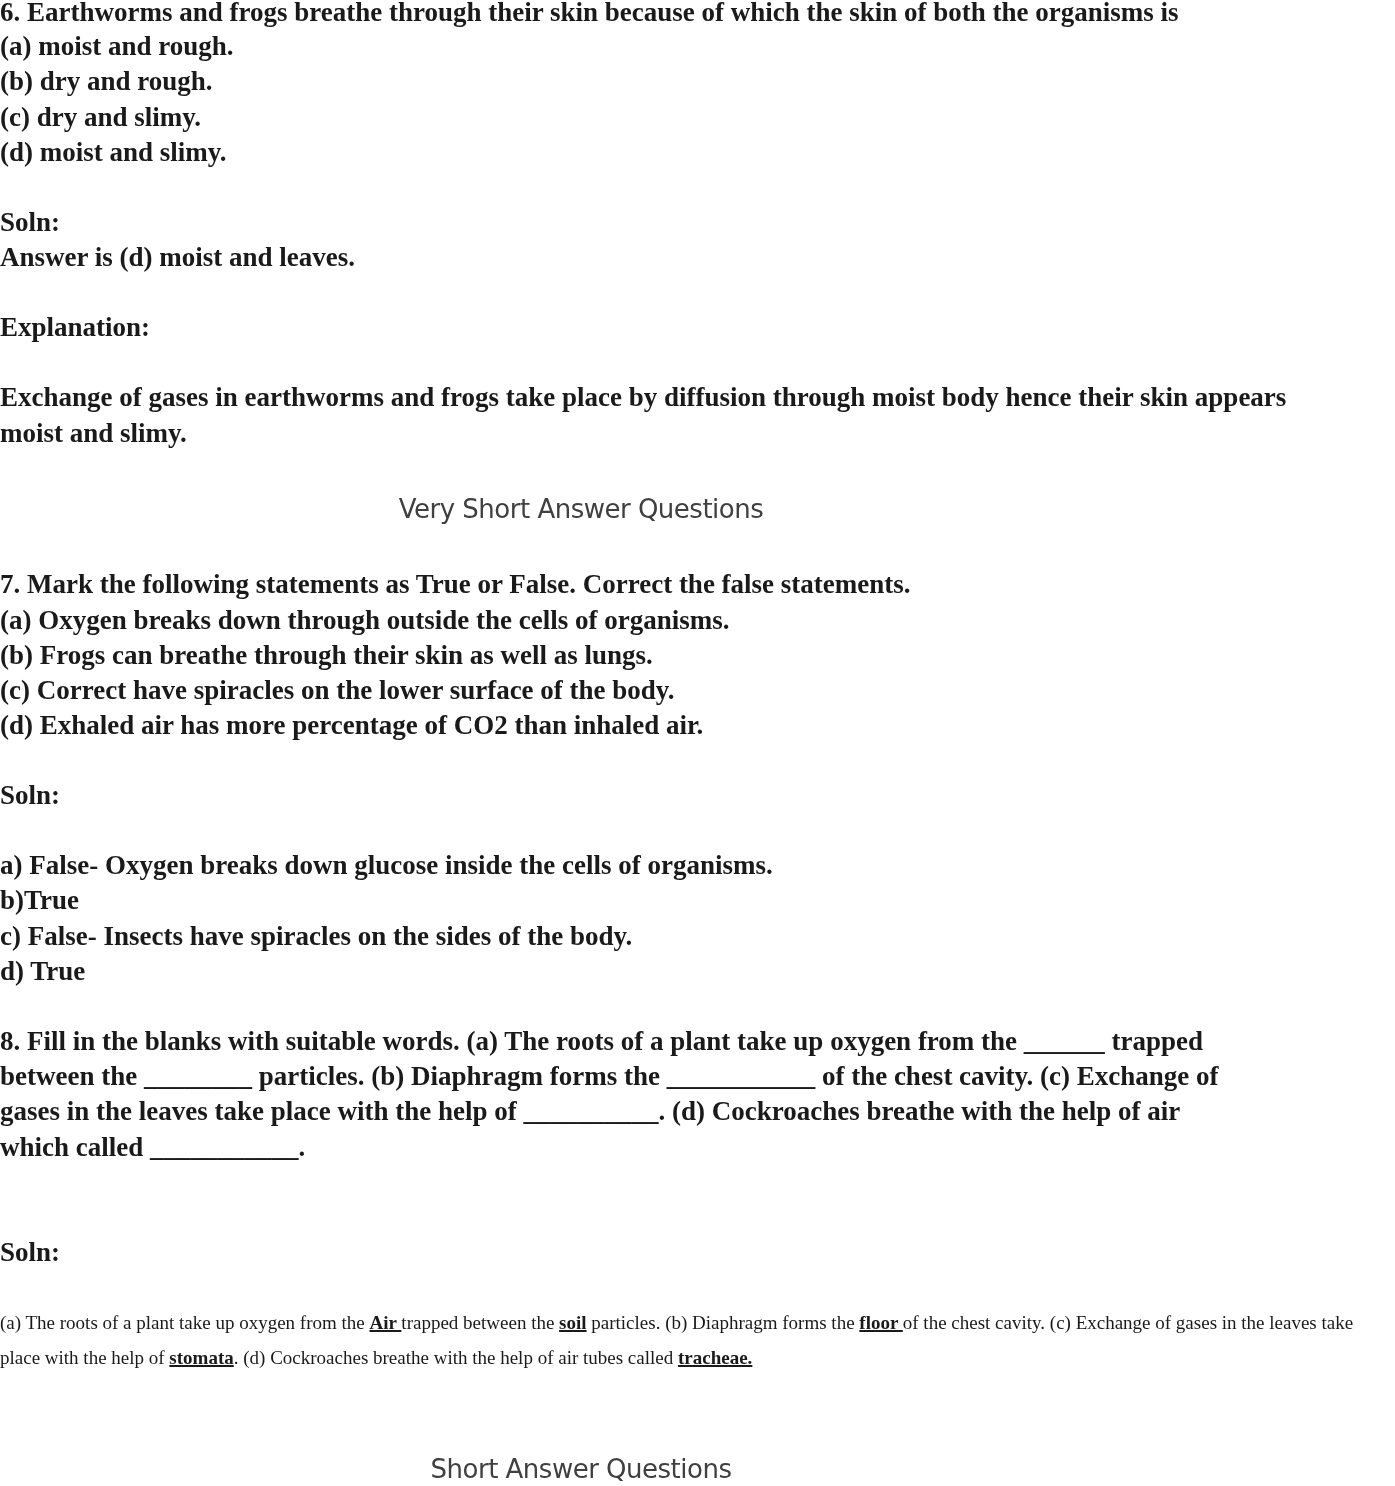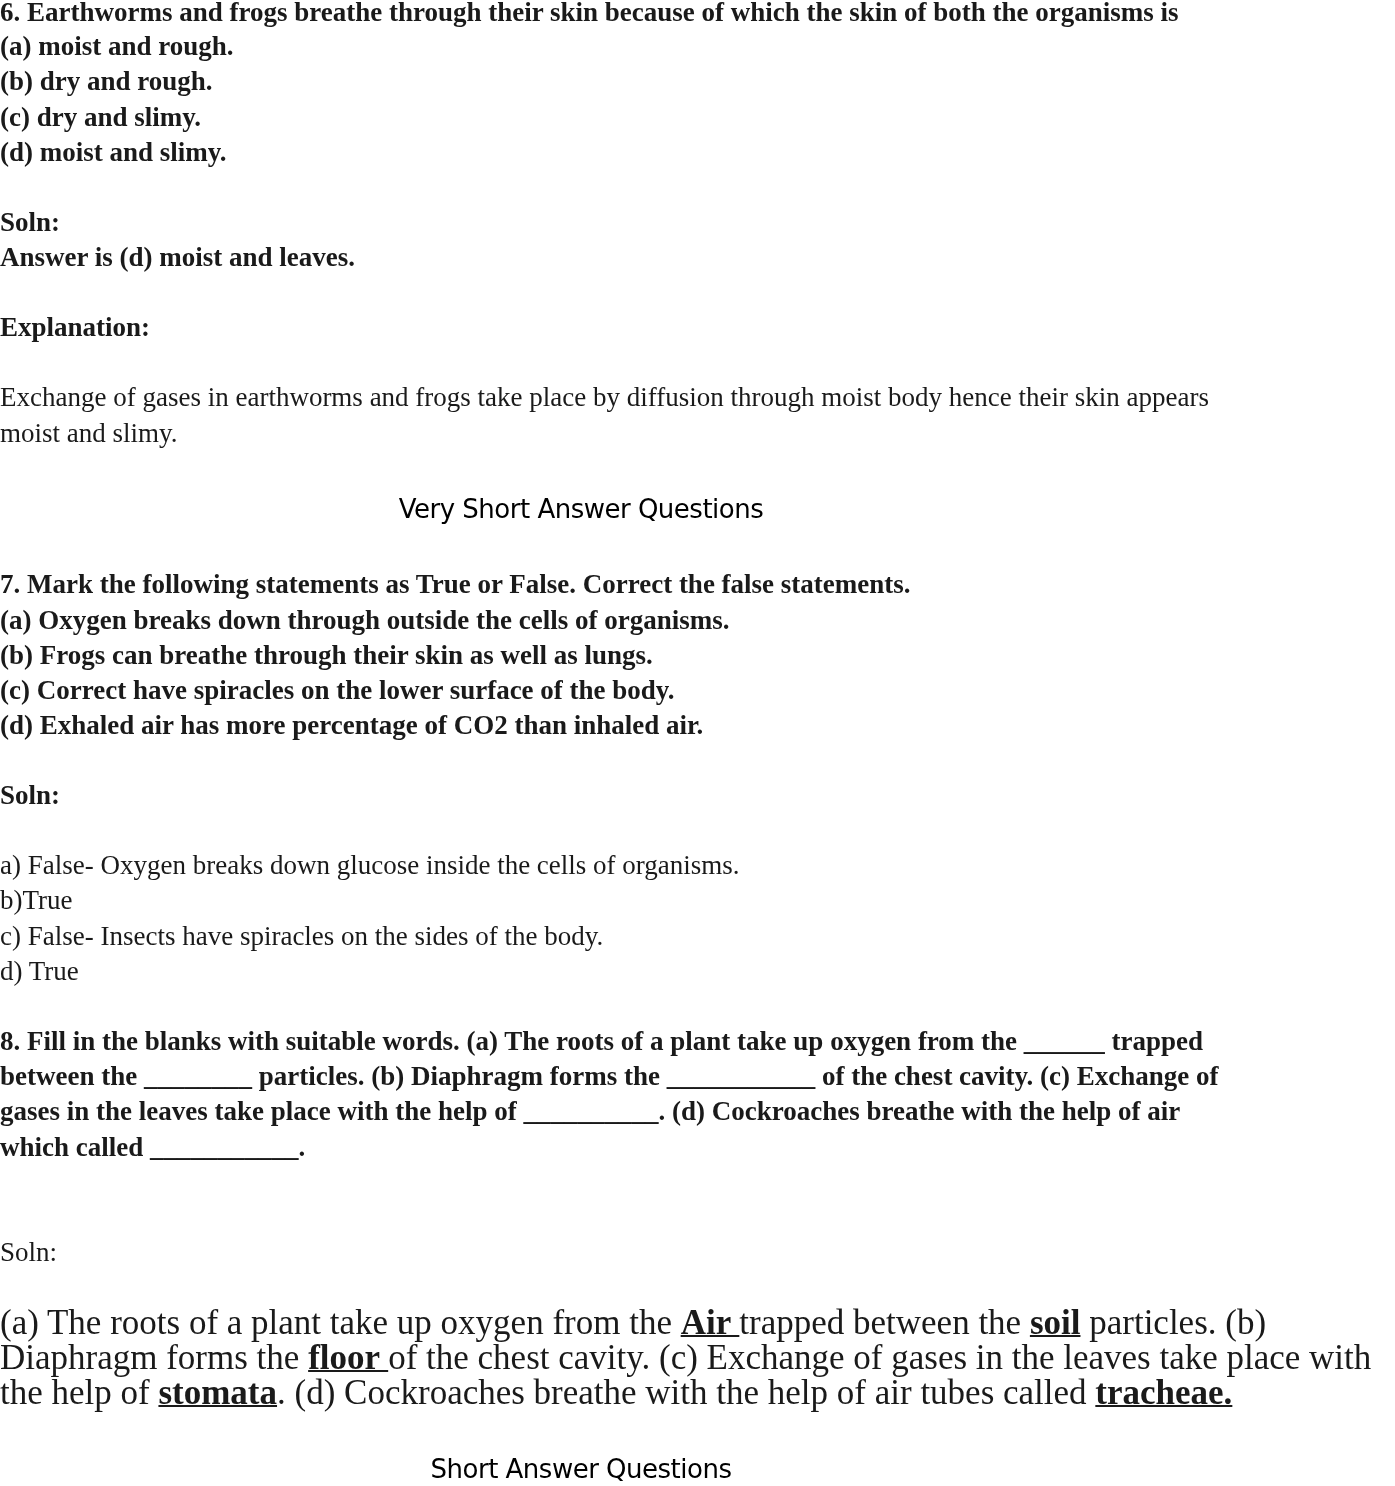--- a/index.html
+++ b/index.html
@@ -1,29 +1,29 @@
 <!DOCTYPE html>
 <html><head>
 <meta charset="utf-8">
 <style>
   html, body { margin: 0; padding: 0; background: #ffffff; }
   body {
     width: 1395px; height: 1486px; overflow: hidden; position: relative;
     font-family: "Liberation Serif", "DejaVu Serif", serif;
     color: #1a1a1a;
   }
-  .line { position: absolute; left: 0; white-space: nowrap; font-size: 27px; line-height: 35px; }
+  .line { position: absolute; left: 0; white-space: nowrap; font-size: 27px; line-height: 35px; font-weight: bold; }
   .b { font-weight: bold; }
   .heading {
     position: absolute; left: 0; width: 1162px; text-align: center;
     font-family: "DejaVu Sans", "Liberation Sans", sans-serif;
-    font-size: 26px; color: #000000; font-weight: normal; letter-spacing: -0.5px;
+    font-size: 26px; color: #404040; font-weight: normal; letter-spacing: -0.5px;
   }
   u.ans { font-weight: bold; text-decoration: underline; text-decoration-thickness: 2px; }
-  .para { position: absolute; left: 0; width: 1395px; font-size: 35px; line-height: 35px; }
+  .para { position: absolute; left: 0; width: 1395px; font-size: 19px; line-height: 35px; }
 </style>
 </head>
 <body>
 
 <div>
 
   <div class="line b" style="top:-5px">6. Earthworms and frogs breathe through their skin because of which the skin of both the organisms is</div>
   <div class="line b" style="top:29px">(a) moist and rough.</div>
   <div class="line b" style="top:64px">(b) dry and rough.</div>
   <div class="line b" style="top:100px">(c) dry and slimy.</div>

